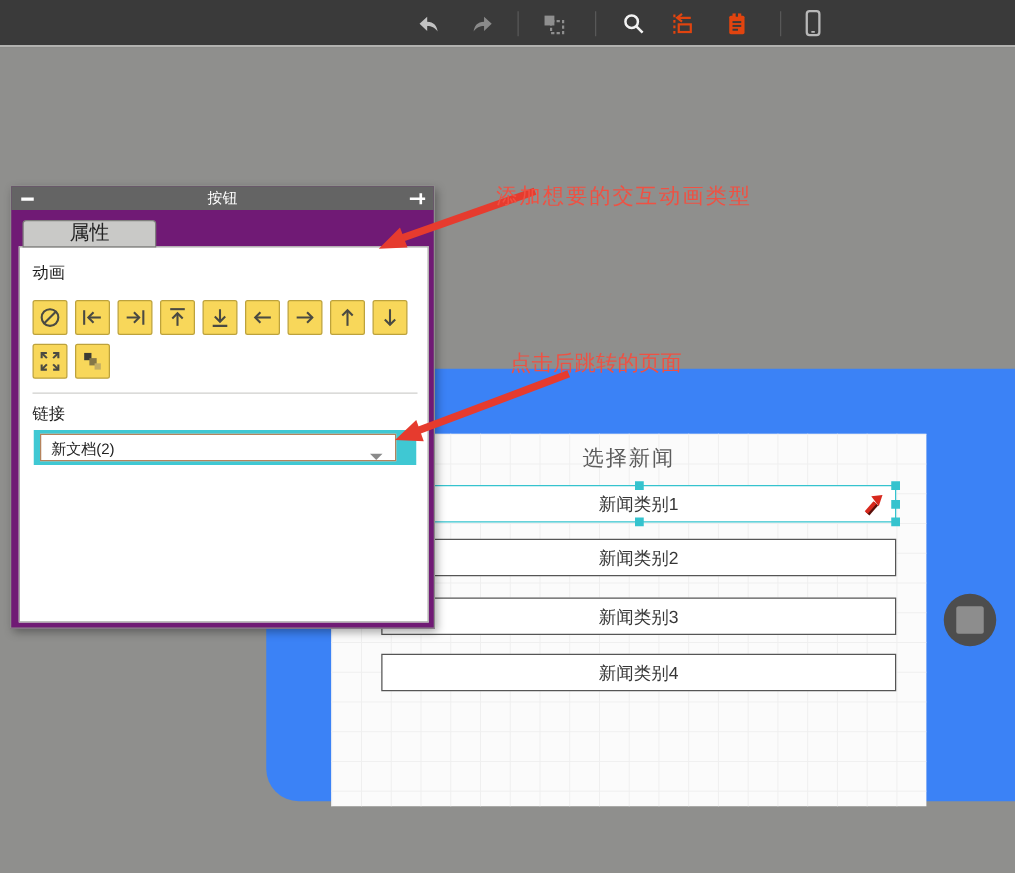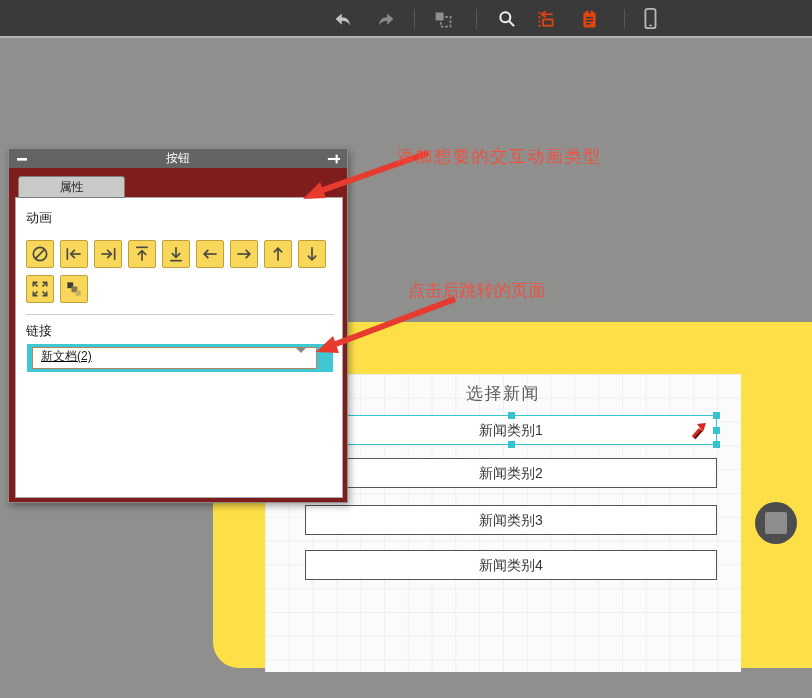--- a/index.html
+++ b/index.html
@@ -9,21 +9,21 @@
 
   
   .toolbar { position:absolute; left:0; top:0; width:812px; height:38px;
              background:#3a3a3a; border-bottom:2px solid #b2b2b0; z-index:15; }
   .tbi { position:absolute; top:8px; width:22px; height:22px; display:flex;
          align-items:center; justify-content:center; cursor:pointer; }
   .tb-divider { position:absolute; top:9px; width:1px; height:20px; background:#585858; }
 
   
   .tablet { position:absolute; left:213px; top:295px; width:599px; height:346px;
-            background:#fde047; border-radius:26px 0 0 26px; z-index:10;margin-top:27px; }
+            background:#3b82f6; border-radius:26px 0 0 26px; z-index:10; }
   .screen { position:absolute; left:52px; top:52px; width:476px; height:298px;
             background:#fbfbfb;
             background-image:linear-gradient(#efefef 1px, transparent 1px),
                              linear-gradient(90deg,#efefef 1px, transparent 1px);
             background-size:23.8px 23.8px; }
   .screen-title { position:absolute; left:0; top:8px; width:100%; text-align:center;
                   font-size:17px; letter-spacing:1.5px; color:#5c5c5c; }
   .news-btn { position:absolute; left:40px; width:412px; height:30px; background:#fff;
               border:1px solid #555; text-align:center; line-height:28px; font-size:14px;
               color:#363636; cursor:pointer; }
@@ -31,42 +31,42 @@
   .sel-box { position:absolute; left:40px; top:41px; width:412px; height:30px;
              border:1px solid #35c3ce; pointer-events:none; }
   .handle { position:absolute; width:7px; height:7px; background:#35c3ce; }
   .home-btn { position:absolute; left:542px; top:180px; width:42px; height:42px;
               border-radius:50%; background:#4d4d4d; cursor:pointer; }
   .home-btn .sq { position:absolute; left:10px; top:10px; width:22px; height:22px;
                   background:#8d8d8d; border-radius:2px; }
 
   
   .panel { position:absolute; left:8px; top:148px; width:340px; height:355px;
-           background:#7f1d1d; border:1px solid #8c8c8a; box-shadow:2px 3px 7px rgba(0,0,0,.35);
+           background:#701a75; border:1px solid #8c8c8a; box-shadow:2px 3px 7px rgba(0,0,0,.35);
            z-index:20; }
   .panel-titlebar { position:absolute; left:0; top:0; width:100%; height:19px;
                     background:#646464; display:flex; align-items:center; }
   .panel-title { flex:1; text-align:center; color:#fff; font-size:12px; }
   .pt-btn { width:26px; height:19px; display:flex; align-items:center; justify-content:center; cursor:pointer; }
   .tabs { position:absolute; left:9px; top:27px; width:322px; height:22px; display:flex; z-index:2; }
   .tab { width:107px; height:22px; background:#c9c9c7; border:1px solid #7f7f7d;
-         border-radius:3px 3px 0 0; text-align:center; line-height:20px; font-size:12px;
+         border-radius:3px 3px 0 0; text-align:center; line-height:20px; font-size:16px;
          color:#222; margin-right:0; cursor:pointer; }
   .tab.active { background:#fff; border-bottom:1px solid #fff; height:23px; }
   .panel-content { position:absolute; left:6px; top:48px; width:328px; height:301px;
                    background:#fff; border:1px solid #a9a9a7; }
   .section-label { position:absolute; left:10px; font-size:13px; color:#1c1c1c;text-align:center; }
   .anim-row { position:absolute; left:10px; display:flex; gap:6px; }
   .ybtn { width:28px; height:28px; background:#f8d75a; border:1px solid #bda23c;
           border-radius:2px; display:flex; align-items:center; justify-content:center; cursor:pointer; }
   .sep { position:absolute; left:10px; top:116px; width:308px; height:1px; background:#cfcfcd; }
   .link-select-glow { position:absolute; left:11px; top:146px; width:306px; height:28px;
                       background:#3fc8d3; }
   .link-select { position:absolute; left:5px; top:3px; width:285px; height:22px; background:#fff;
-                 border:1px solid #b5835d; display:flex; align-items:flex-start; cursor:pointer;text-decoration:underline; }
+                 border:1px solid #b5835d; display:flex; align-items:flex-end; cursor:pointer; }
   .link-select .val { flex:1; padding-left:8px; font-size:12px; color:#222; }
   .link-select .caret { width:0; height:0; border-left:5px solid transparent;
                         border-right:5px solid transparent; border-top:5px solid #8a8a8a;
                         margin-right:10px; }
 
   
   .note { position:absolute; color:#ef5143; font-size:17px; z-index:30; white-space:nowrap; }
   #note1 { left:397px; top:145px; letter-spacing:1.6px; }
   #note2 { left:408px; top:279px; letter-spacing:0.2px; }
   #arrows { position:absolute; left:0; top:0; width:812px; height:698px; z-index:29;

